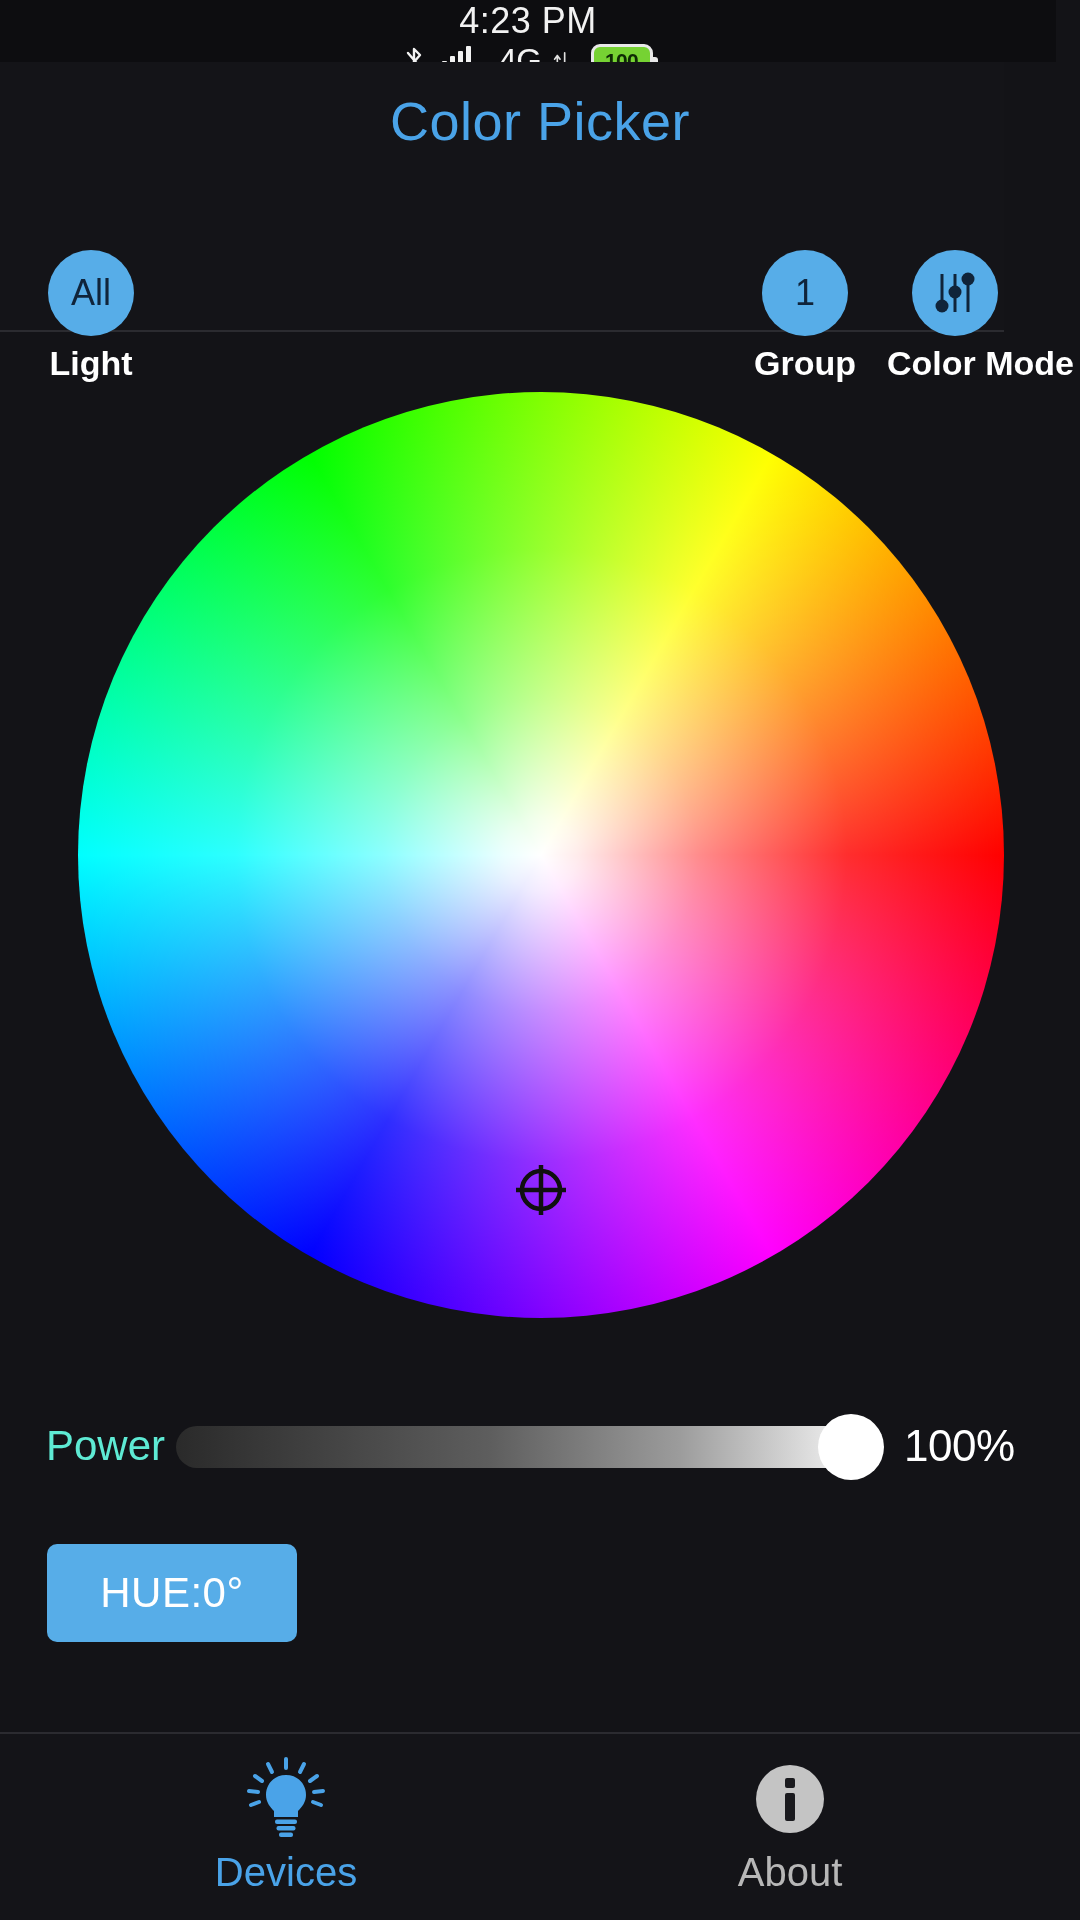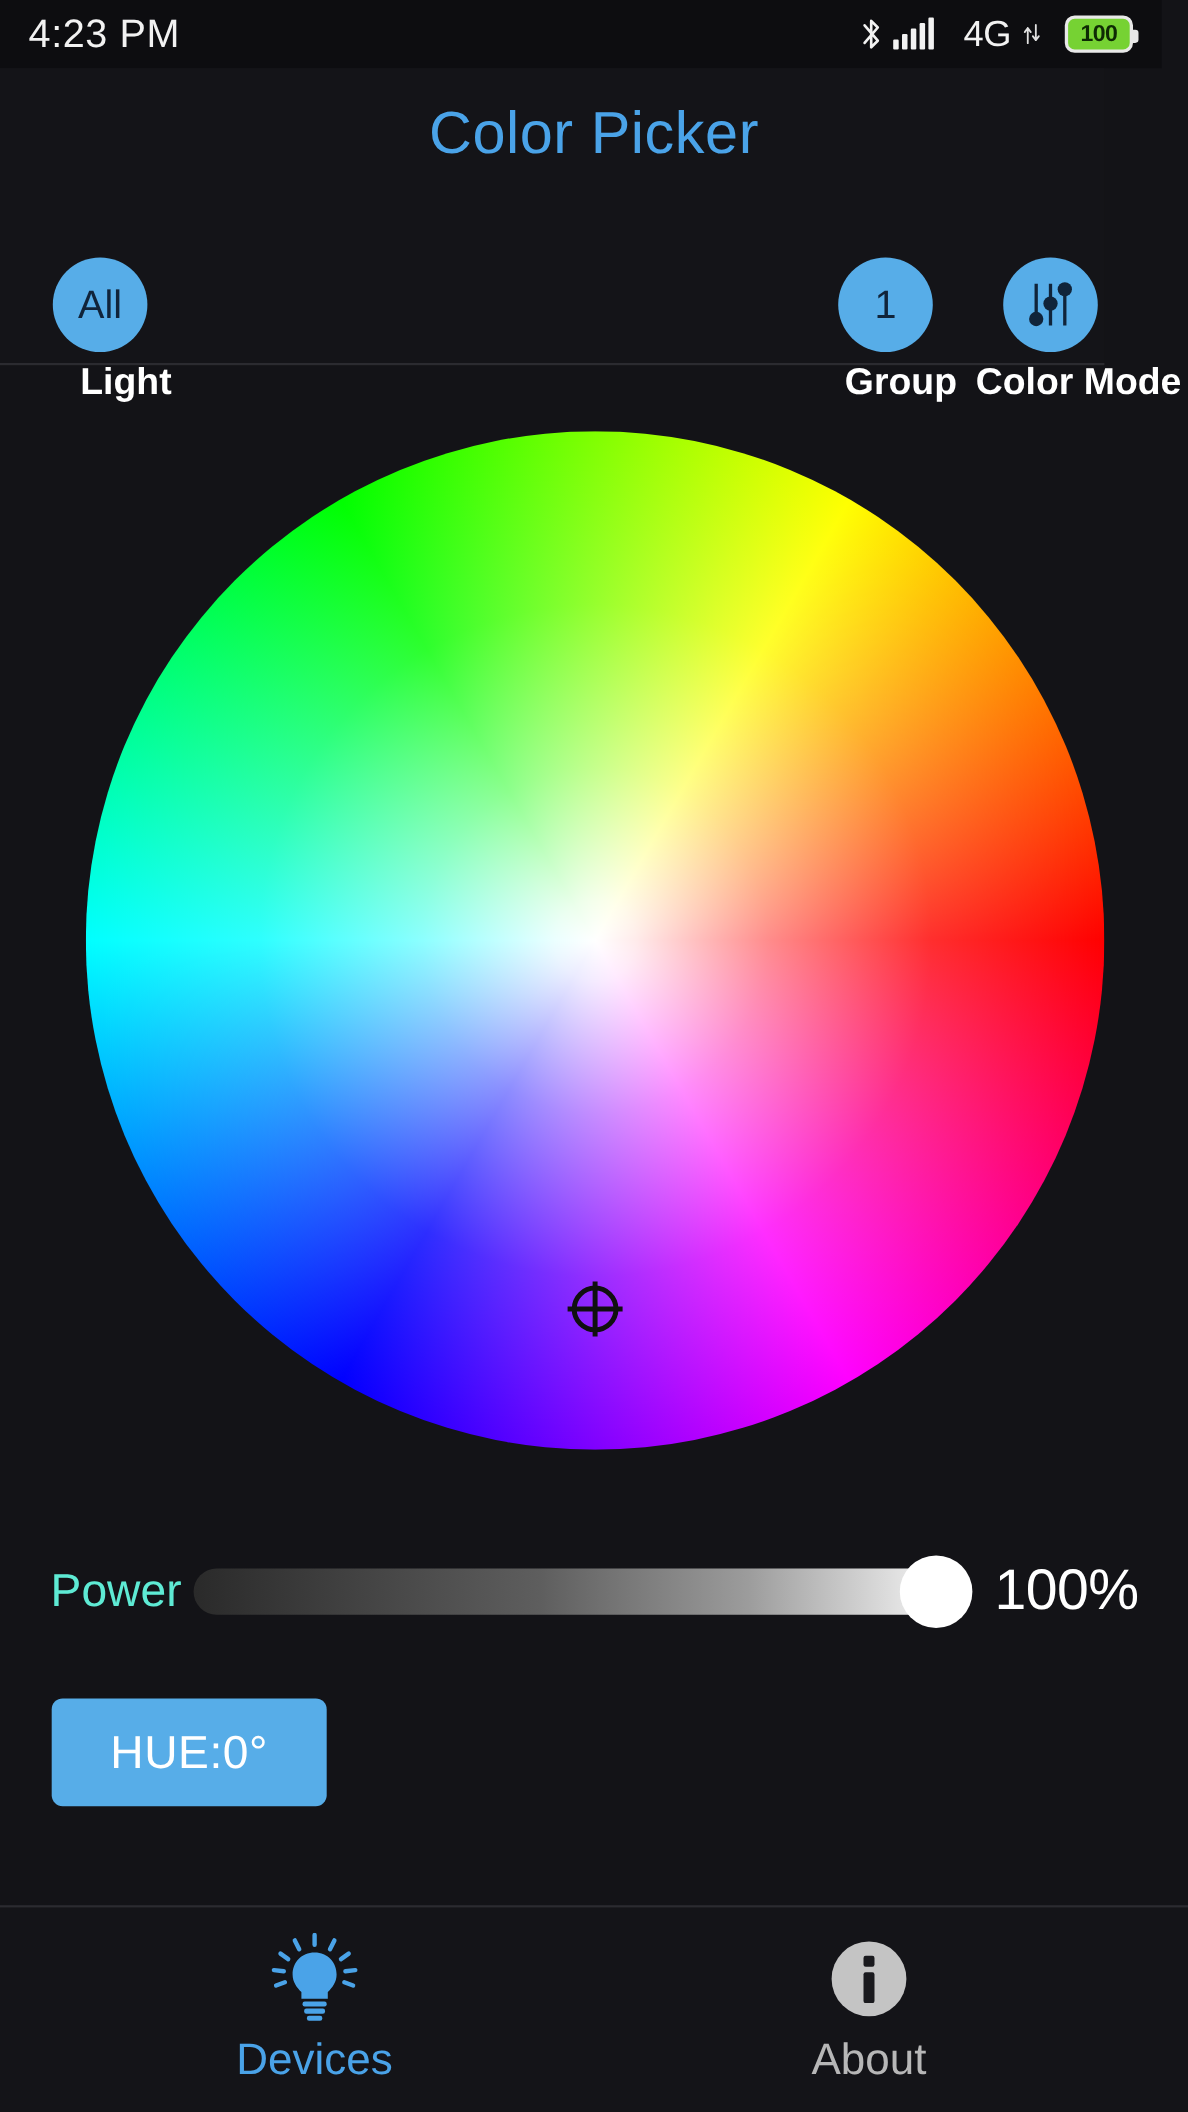--- a/index.html
+++ b/index.html
@@ -26,20 +26,21 @@
   .statusbar {
     position: absolute;
     left: 0; top: 0;
     width: 1056px; height: 62px;
     background: #0d0d10;
     display: flex;
     align-items: center;
     justify-content: space-between;
     padding: 0 26px;
     box-sizing: border-box;
+    flex-direction: column;
   }
   .status-time {
     color: #f2f2f2;
     font-size: 36px;
     letter-spacing: 0.5px;
   }
   .status-right {
     display: flex;
     align-items: center;
     gap: 9px;
@@ -118,22 +119,22 @@
     width: 1080px;
     text-align: center;
     color: #4aa3e8;
     font-size: 54px;
     font-weight: 300;
     letter-spacing: 0.5px;
   }
   .hdr-btn {
     position: absolute;
     width: 130px;
-    text-align: right;
-    top: 172px;
+    text-align: center;
+    top: 188px;
   }
   .hdr-btn.left  { left: 26px; }
   .hdr-btn.group { left: 740px; }
   .hdr-btn.mode  { left: 890px; }
   .circle-btn {
     width: 86px; height: 86px;
     margin: 0 auto;
     border-radius: 50%;
     background: #57ade8;
     display: flex;
@@ -219,21 +220,21 @@
   .slider-thumb {
     position: absolute;
     left: 642px; top: 16px;
     width: 66px; height: 66px;
     border-radius: 50%;
     background: #ffffff;
   }
   .power-value {
     margin-left: 28px;
     color: #ffffff;
-    font-size: 52px;
+    font-size: 44px;
     letter-spacing: -0.5px;
   }
 
   
   .hs-row {
     position: absolute;
     left: 0; top: 1544px;
     width: 1080px; height: 100px;
   }
   .pill {

